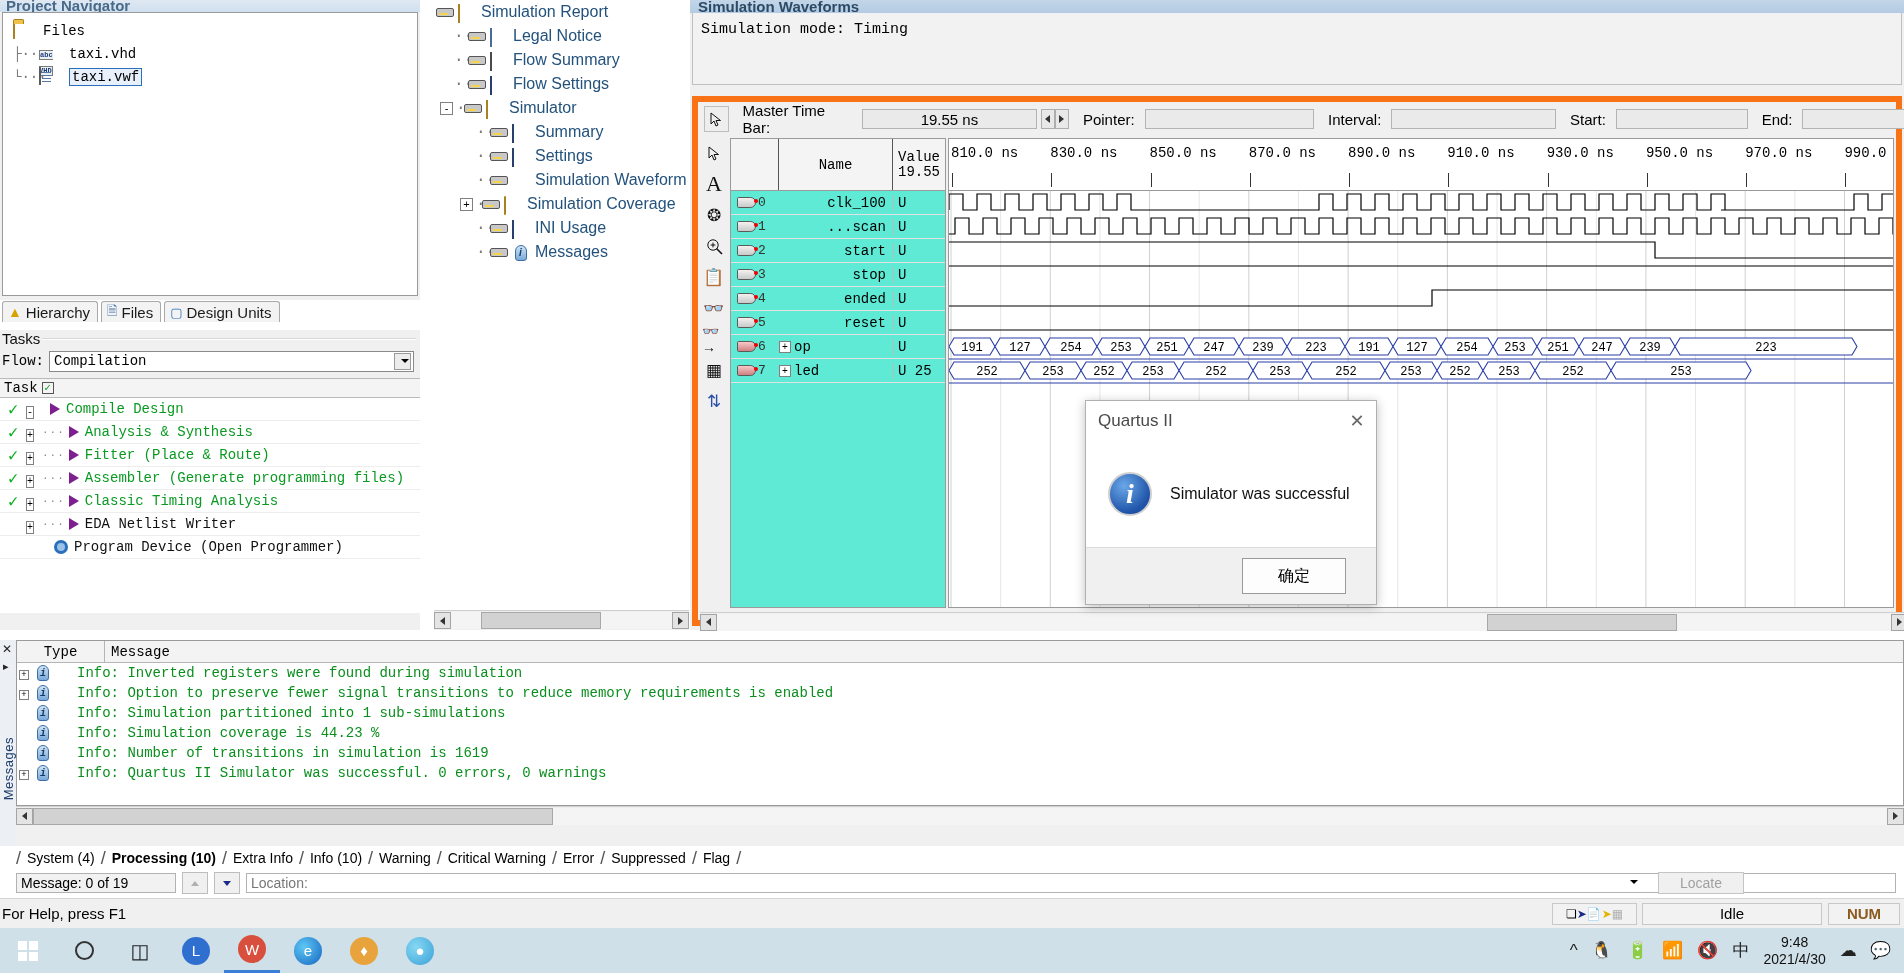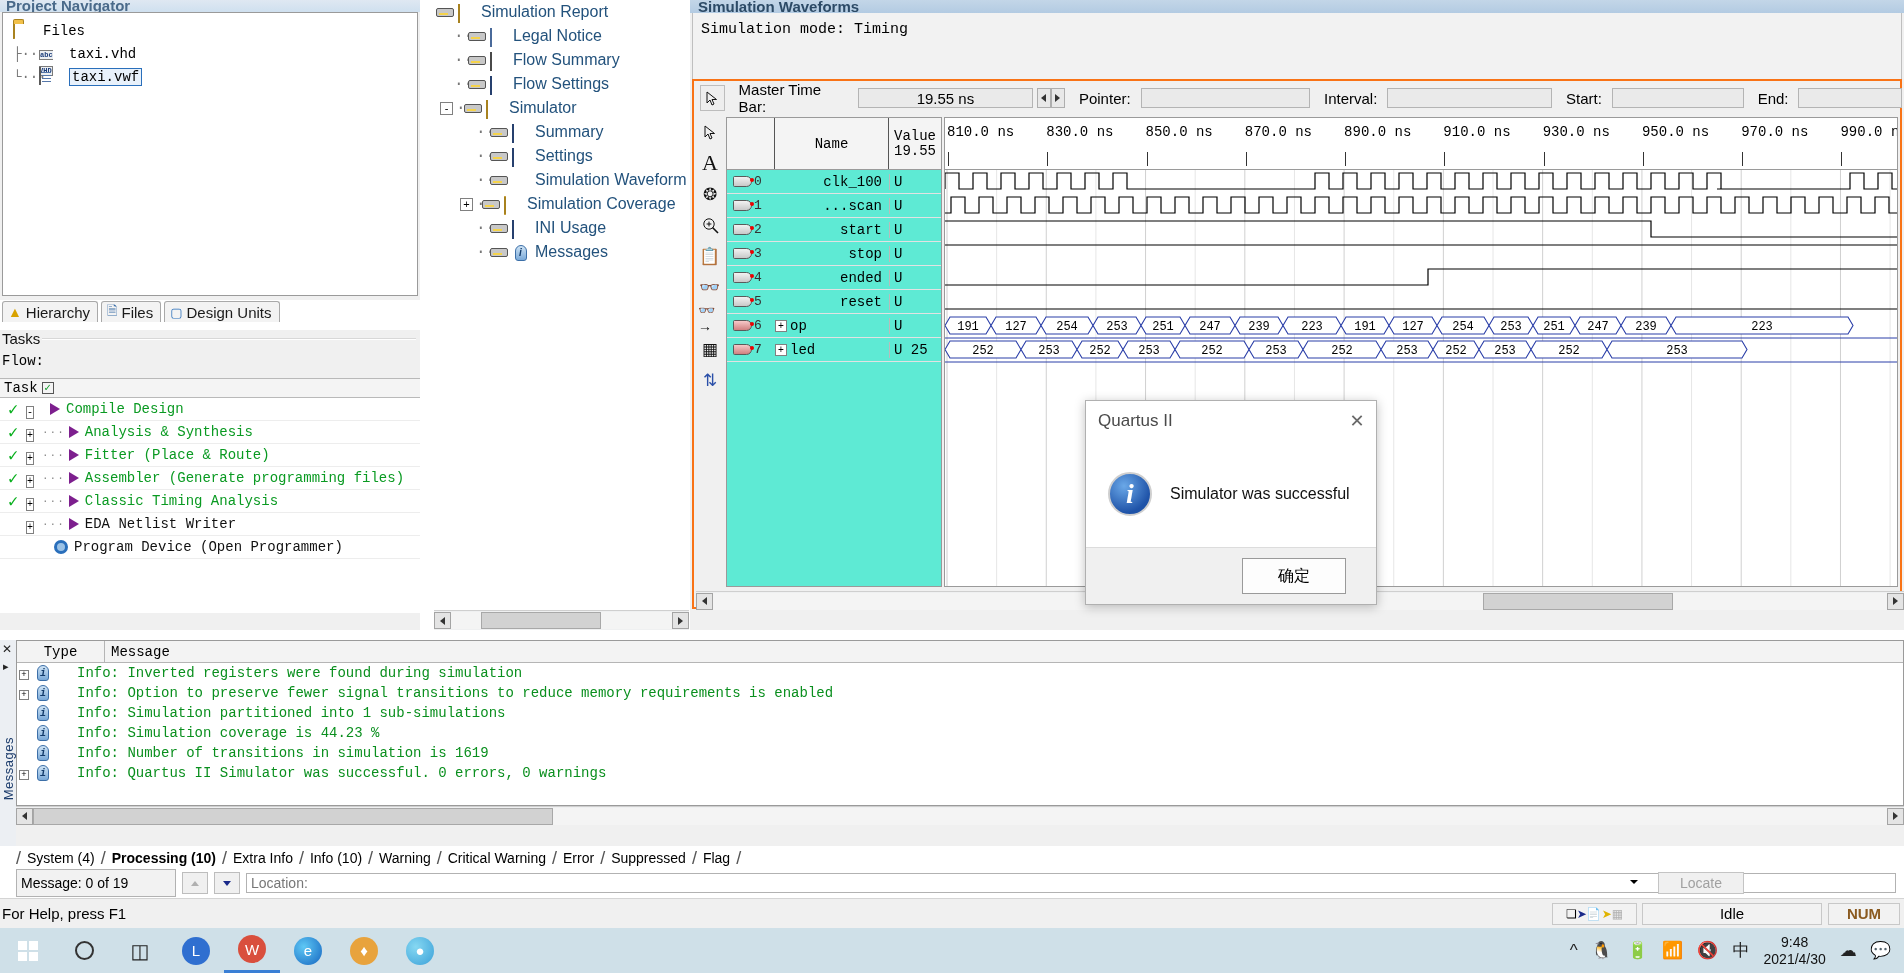--- a/index.html
+++ b/index.html
@@ -135,22 +135,22 @@
     position:absolute; left:0; top:0; width:1214px; height:13px;
     background: linear-gradient(#c3d6e8,#b3cbe2);
     color:#2c4a66; font-size:15px; font-weight:600; padding-left:8px; overflow:hidden; line-height:13px;
   }
   #wave-mode {
     position:absolute; left:2px; top:13px; width:1210px; height:72px;
     background:#f2f2f2; border:1px solid #bfbfbf; border-top:none;
   }
   #wave-mode span { font-family:"Liberation Mono",monospace; font-size:15px; margin:8px 0 0 8px; display:inline-block; }
 
-  #wave-body { position:absolute; left:2px; top:79px; width:1210px; height:530px; background:#f0f0f0;
-      border:2px solid #f97316; }
+  #wave-body { position:absolute; left:2px; top:96px; width:1210px; height:530px; background:#f0f0f0;
+      border:6px solid #f97316; }
 
   #wave-toolrow { position:absolute; left:0; top:0; width:1208px; height:34px; display:flex; align-items:center; }
   .tool-sq { width:26px;height:26px;margin-left:6px;background:#eee;border:1px solid #bdbdbd;
      display:flex;align-items:center;justify-content:center; }
   .lbl-mt { font-size:15px; margin-left:14px; }
   .fld {
     height:20px; background:#eaeaea; border:1px solid #b4b4b4; display:flex; align-items:center;
     justify-content:center; font-size:15px;
   }
   .spin { display:flex; margin-left:4px; }
@@ -234,21 +234,21 @@
   #msg-hsb { position:absolute; left:16px; top:166px; right:0; height:19px; }
 
   
   #msg-tabs { position:absolute; left:16px; top:846px; height:24px; display:flex; align-items:center;
       font-size:14px; }
   .mtab { padding:0 6px; height:22px; display:flex; align-items:center; }
   .mtab.active { font-weight:700; }
   .mtab-sep { color:#555; font-size:18px; }
 
   #msg-bottom { position:absolute; left:16px; top:870px; width:1888px; height:26px; display:flex; align-items:center; gap:6px; }
-  #mcount { width:160px;height:28px;background:#f2f2f2;border:1px solid #b2b2b2;display:flex;align-items:center;
+  #mcount { width:160px;height:20px;background:#f2f2f2;border:1px solid #b2b2b2;display:flex;align-items:center;
       padding-left:4px;font-size:14px;text-align:right; }
   .mbtn { width:26px;height:22px;background:#f0f0f0;border:1px solid #bdbdbd;display:flex;align-items:center;justify-content:center; }
   #mloc { flex:1;height:20px;background:#fff;border:1px solid #b2b2b2;display:flex;align-items:center;
       padding-left:4px;font-size:14px;color:#777; margin-right:8px;}
   #mloc-arrow { position:absolute; right:262px; top:3px; width:16px;height:18px;display:flex;align-items:center;justify-content:center; }
   #m-locate { position:absolute; right:160px; top:2px; width:86px;height:22px;background:#f0f0f0;
       border:1px solid #c4c4c4;display:flex;align-items:center;justify-content:center;font-size:14px;color:#a0a0a0; }
 
   
   #statusbar { position:absolute; left:0; top:898px; width:1904px; height:30px;
@@ -308,20 +308,26 @@
       </div>
     </div>
   </div>
 
   <div class="panel" id="tasks">
     <div id="tasks-cap">Tasks</div>
     <div id="tasks-cap-line"></div>
 
     <div id="flow-row">
       <span id="flow-lbl">Flow:</span>
+      <div id="flow-combo">
+        <span>Compilation</span>
+        <span class="combo-arrow">
+            <i class="caret-d"></i>
+          </span>
+      </div>
     </div>
 
     <div id="task-hdr">
       <span>Task</span>
       <span style="margin-left:4px;display:inline-block;width:12px;height:12px;border:1px solid #555;color:#0a9a22;font-size:11px;line-height:10px;text-align:center;">✓</span>
     </div>
 
     <div id="task-list">
 
       <div class="task-row">

